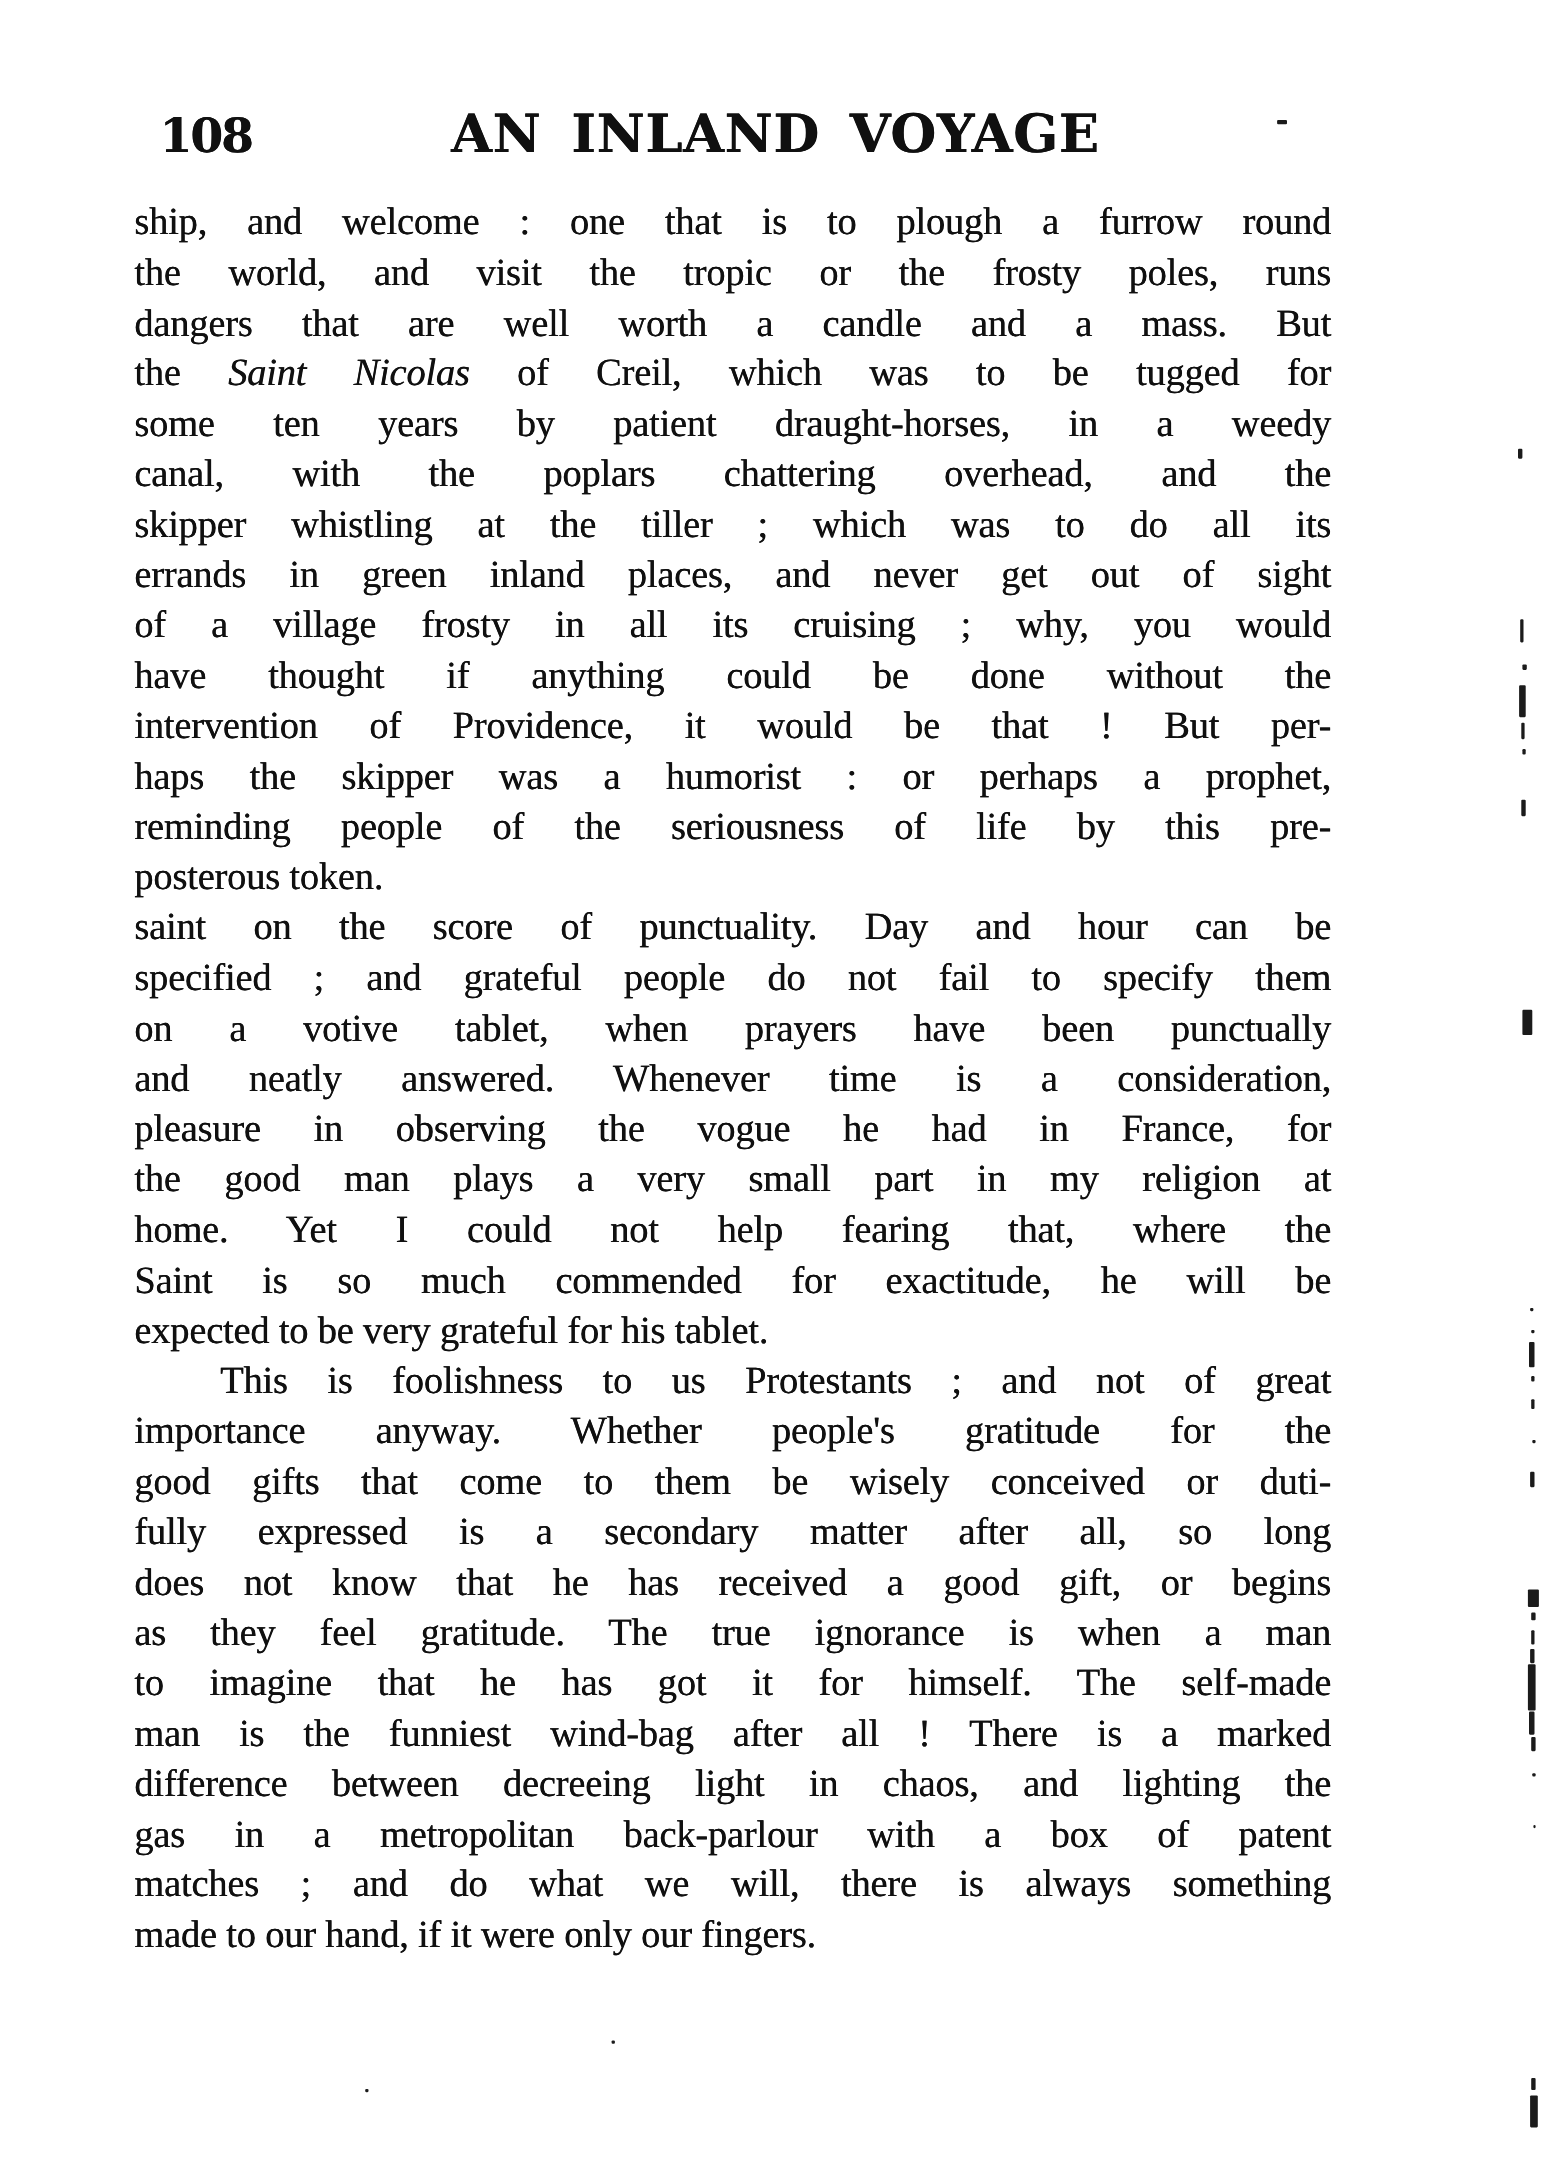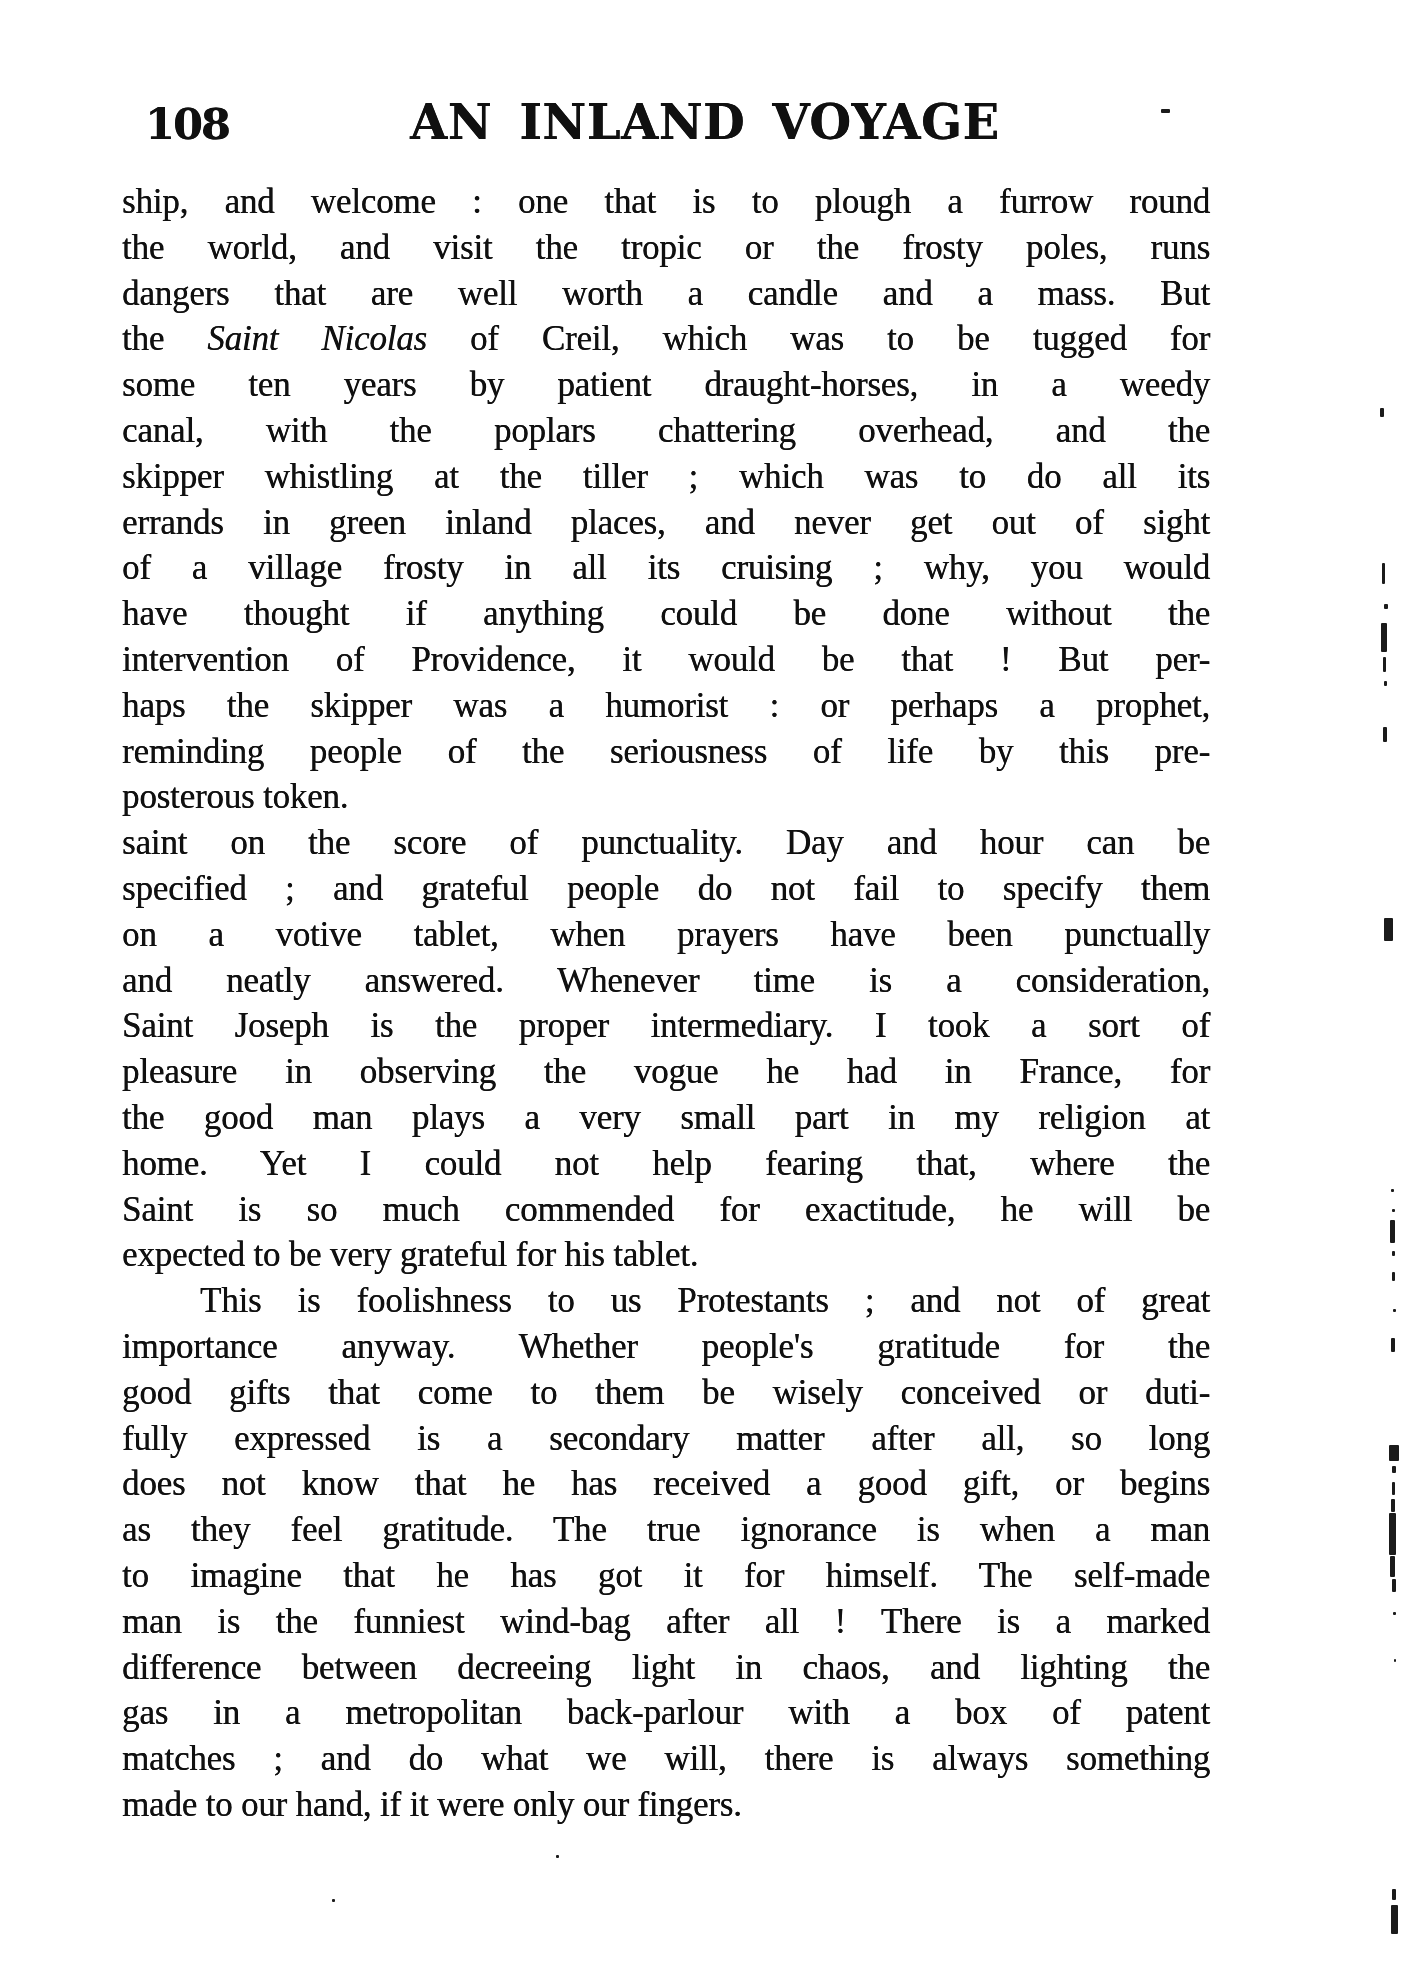--- a/index.html
+++ b/index.html
@@ -95,21 +95,20 @@
       <div class="line"><span>of a village frosty in all its cruising ; why, you would</span></div>
       <div class="line"><span>have thought if anything could be done without the</span></div>
       <div class="line"><span>intervention of Providence, it would be that ! But per-</span></div>
       <div class="line"><span>haps the skipper was a humorist : or perhaps a prophet,</span></div>
       <div class="line"><span>reminding people of the seriousness of life by this pre-</span></div>
       <div class="line last"><span>posterous token.</span></div>
       <div class="line"><span>saint on the score of punctuality. Day and hour can be</span></div>
       <div class="line"><span>specified ; and grateful people do not fail to specify them</span></div>
       <div class="line"><span>on a votive tablet, when prayers have been punctually</span></div>
       <div class="line"><span>and neatly answered. Whenever time is a consideration,</span></div>
-      <div class="line"><span>Saint Joseph is the proper intermediary. I took a sort of</span></div>
       <div class="line"><span>pleasure in observing the vogue he had in France, for</span></div>
       <div class="line"><span>the good man plays a very small part in my religion at</span></div>
       <div class="line"><span>home. Yet I could not help fearing that, where the</span></div>
       <div class="line"><span>Saint is so much commended for exactitude, he will be</span></div>
       <div class="line last"><span>expected to be very grateful for his tablet.</span></div>
       <div class="line indent"><span>This is foolishness to us Protestants ; and not of great</span></div>
       <div class="line"><span>importance anyway. Whether people's gratitude for the</span></div>
       <div class="line"><span>good gifts that come to them be wisely conceived or duti-</span></div>
       <div class="line"><span>fully expressed is a secondary matter after all, so long</span></div>
       <div class="line"><span>does not know that he has received a good gift, or begins</span></div>

